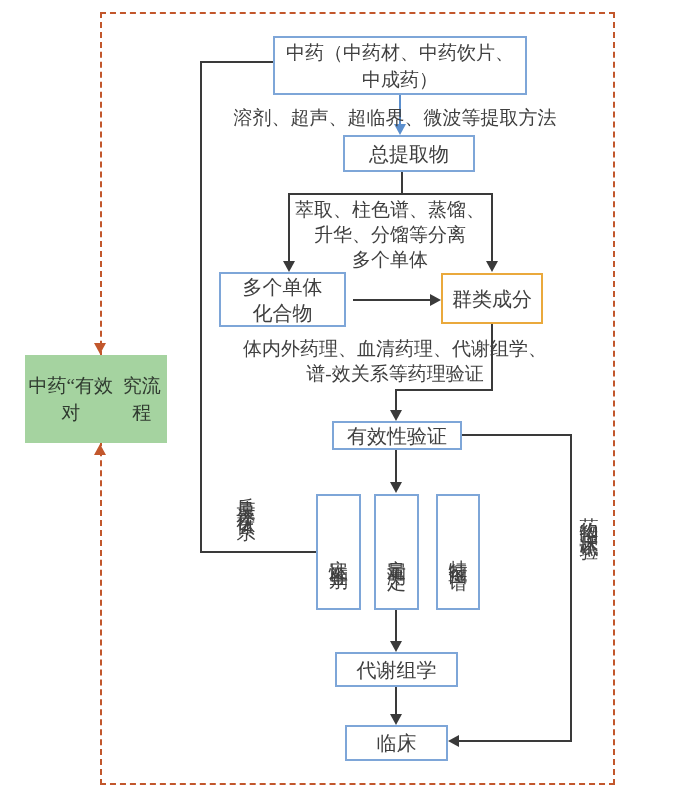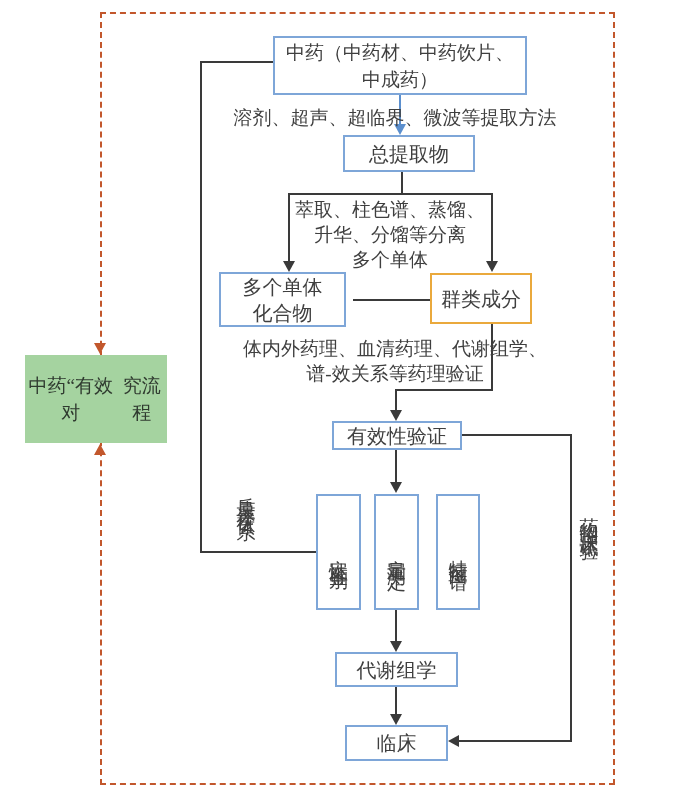--- a/index.html
+++ b/index.html
@@ -108,21 +108,21 @@
     <span>中成药）</span>
   </div>
 
   <div class="node" style="left:343px;top:135px;width:132px;height:37px;">总提取物</div>
 
   <div class="node" style="left:219px;top:272px;width:127px;height:55px;">
     <span>多个单体</span>
     <span>化合物</span>
   </div>
 
-  <div class="node orange" style="left:430px;top:273px;width:102px;height:51px;">群类成分</div>
+  <div class="node orange" style="left:441px;top:273px;width:102px;height:51px;">群类成分</div>
 
   <div class="node" style="left:332px;top:421px;width:130px;height:29px;">有效性验证</div>
 
   <div class="node vert" style="left:316px;top:494px;width:45px;height:116px;">
     <span>定性鉴别</span>
   </div>
   <div class="node vert" style="left:374px;top:494px;width:45px;height:116px;">
     <span>定量测定</span>
   </div>
   <div class="node vert" style="left:436px;top:494px;width:44px;height:116px;">

